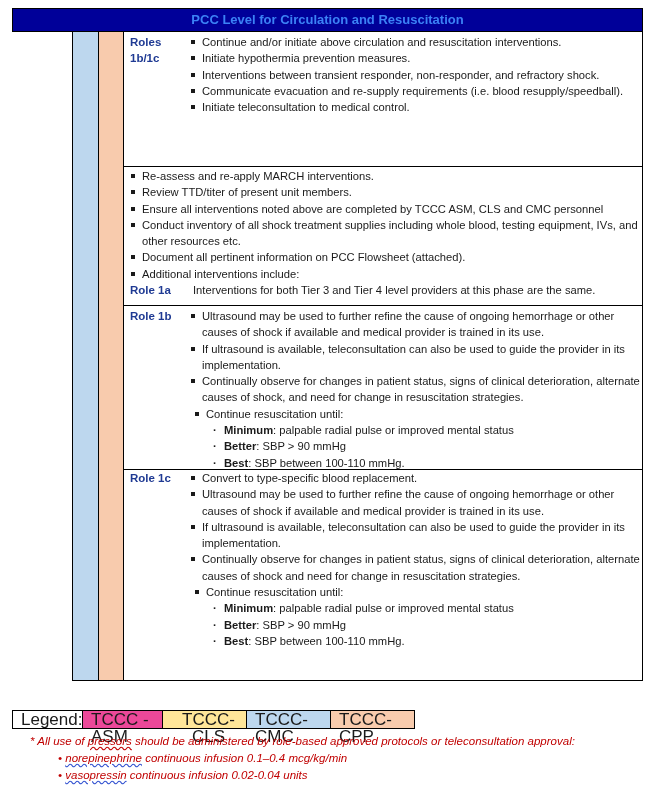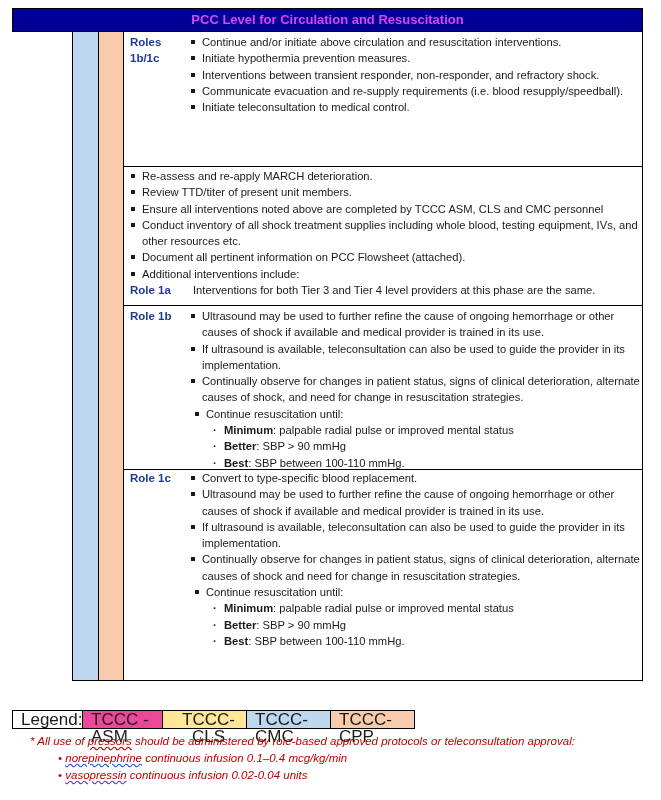--- a/index.html
+++ b/index.html
@@ -1,20 +1,20 @@
 <!DOCTYPE html>
 <html><head>
 <meta charset="utf-8">
 <style>
   html, body { margin:0; padding:0; background:#ffffff; }
   body { width:661px; height:800px; position:relative; overflow:hidden;
          font-family:"Liberation Sans", sans-serif; color:#1a1a1a; }
   .hdr { position:absolute; left:12px; top:8px; width:631px; height:24px;
          background:#000099; border:1px solid #000; box-sizing:border-box;
-         color:#d946ef; font-weight:bold; font-size:13px; text-align:center; line-height:22px; }
+         color:#3b82f6; font-weight:bold; font-size:13px; text-align:center; line-height:22px; }
   .colblue { position:absolute; left:72px; top:32px; width:27px; height:649px;
              background:#bdd7ee; border-left:1px solid #000; border-right:1px solid #000; box-sizing:border-box; }
   .colorange { position:absolute; left:99px; top:32px; width:25px; height:649px;
                background:#f8cbad; border-right:1px solid #000; box-sizing:border-box; }
   .tblbottom { position:absolute; left:72px; top:680px; width:571px; height:1px; background:#000; }
   .sec { position:absolute; left:124px; width:519px; box-sizing:border-box;
          border-right:1px solid #000; border-bottom:1px solid #000; font-size:11.2px; }
   .rolelbl { position:absolute; left:6px; color:#1f3a93; font-weight:bold; font-size:11.5px; line-height:16.3px; }
   ul.b { list-style:none; margin:0; padding:0; position:absolute; }
   ul.b li { position:relative; padding-left:12px; line-height:16.3px; }
@@ -45,21 +45,21 @@
     <li>Continue and/or initiate above circulation and resuscitation interventions.</li>
     <li>Initiate hypothermia prevention measures.</li>
     <li>Interventions between transient responder, non-responder, and refractory shock.</li>
     <li>Communicate evacuation and re-supply requirements (i.e. blood resupply/speedball).</li>
     <li>Initiate teleconsultation to medical control.</li>
   </ul>
 </div>
 
 <div class="sec" style="top:167px;height:139px;">
   <ul class="b" style="left:6px;top:1px;width:512px;">
-    <li>Re-assess and re-apply MARCH deterioration.</li>
+    <li>Re-assess and re-apply MARCH interventions.</li>
     <li>Review TTD/titer of present unit members.</li>
     <li style="white-space:nowrap;">Ensure all interventions noted above are completed by TCCC ASM, CLS and CMC personnel</li>
     <li>Conduct inventory of all shock treatment supplies including whole blood, testing equipment, IVs, and other resources etc.</li>
     <li>Document all pertinent information on PCC Flowsheet (attached).</li>
     <li>Additional interventions include:</li>
   </ul>
   <div class="rolelbl" style="top:115px;">Role 1a</div>
   <div style="position:absolute;left:69px;top:115px;line-height:16.3px;white-space:nowrap;">Interventions for both Tier 3 and Tier 4 level providers at this phase are the same.</div>
 </div>
 

